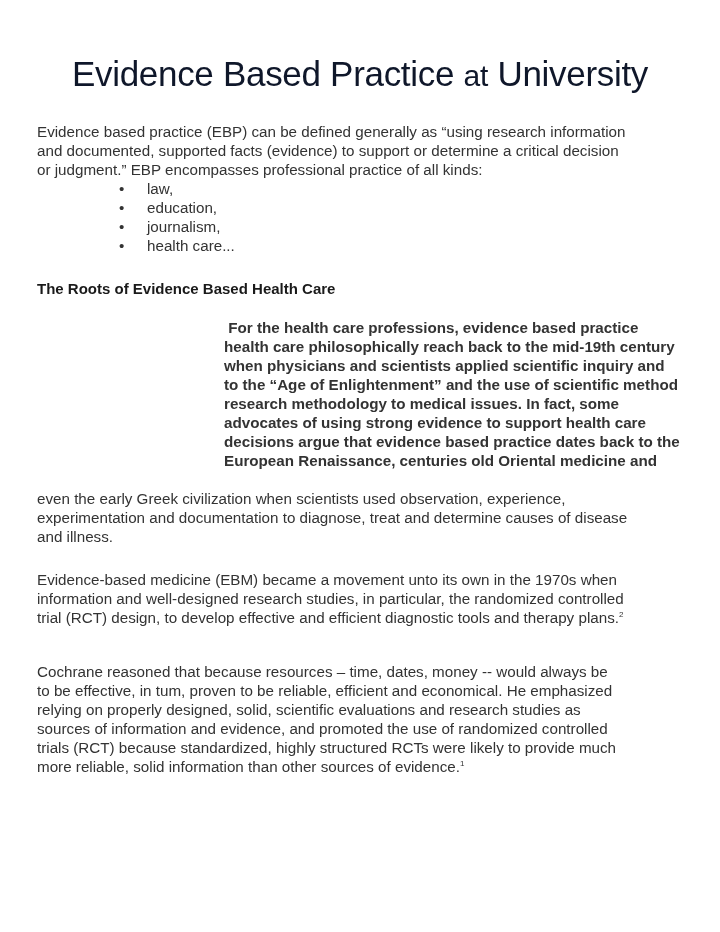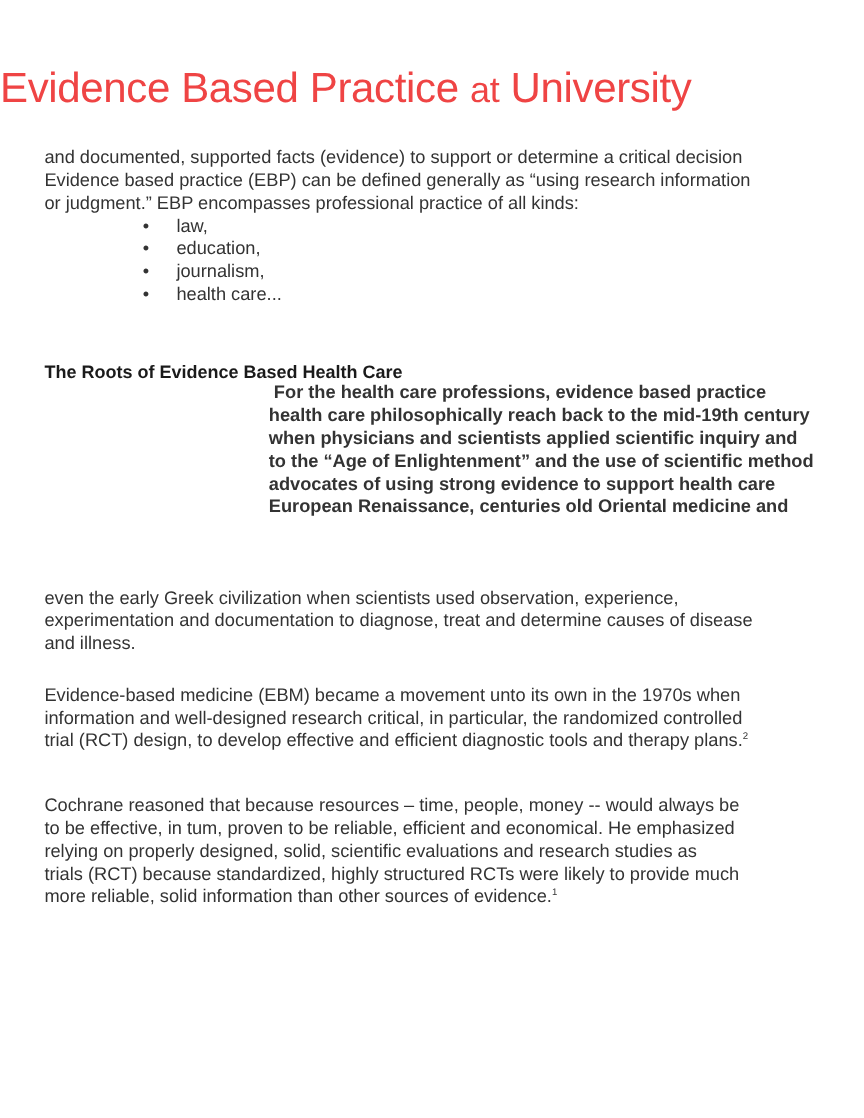--- a/index.html
+++ b/index.html
@@ -1,80 +1,83 @@
 <!DOCTYPE html>
 <html><head>
 <meta charset="utf-8">
 <style>
   html, body { margin: 0; padding: 0; background: #ffffff; }
   body { width: 720px; height: 932px; overflow: hidden; position: relative; font-family: "Liberation Sans", sans-serif; color: #2a2a2a; }
   .page { position: absolute; left: 0; top: 0; width: 720px; height: 932px; }
-  .title { position: absolute; left: 0; width: 720px; top: 52px; font-size: 35px; color: #ef4444; letter-spacing: -0.3px; line-height: 44px; }
+  .title { position: absolute; left: 0; width: 720px; top: 52px; text-align: center; font-size: 35px; color: #0f172a; letter-spacing: -0.3px; line-height: 44px; }
   .title .at { font-size: 30px; }
   .text { font-size: 15.2px; line-height: 19px; color: #333; }
   .p1 { position: absolute; left: 37px; top: 122px; width: 672px; }
   .bullets { position: absolute; left: 116px; top: 179px; margin: 0; padding: 0; list-style: none; }
   .bullets li { position: relative; padding-left: 31px; height: 19px; }
   .bullets li .dot { position: absolute; left: 3px; top: 0; }
-  .h2 { position: absolute; left: 37px; top: 280px; font-size: 15px; font-weight: bold; color: #1a1a1a; margin-top: 22px; }
+  .h2 { position: absolute; left: 37px; top: 280px; font-size: 15px; font-weight: bold; color: #1a1a1a; }
   .p2a { position: absolute; left: 224px; top: 318px; width: 490px; font-weight: bold; }
   .p2b { position: absolute; left: 37px; top: 489px; width: 680px; }
   .p3 { position: absolute; left: 37px; top: 570px; width: 680px; }
   .p4 { position: absolute; left: 37px; top: 662px; width: 680px; }
   .line { display: block; white-space: nowrap; }
   sup { font-size: 8px; line-height: 0; vertical-align: 6px; }
 </style>
 </head>
 <body>
 
 <div class="page">
 
   <div class="title">
     <span>Evidence Based Practice</span>
     <span class="at">at</span>
     <span>University</span>
   </div>
 
   <div class="text p1">
+    <span class="line">Evidence based practice (EBP) can be defined generally as “using research information</span>
     <span class="line">and documented, supported facts (evidence) to support or determine a critical decision</span>
-    <span class="line">Evidence based practice (EBP) can be defined generally as “using research information</span>
     <span class="line">or judgment.” EBP encompasses professional practice of all kinds:</span>
   </div>
 
   <ul class="text bullets">
     <li><span class="dot">•</span><span>law,</span></li>
     <li><span class="dot">•</span><span>education,</span></li>
     <li><span class="dot">•</span><span>journalism,</span></li>
     <li><span class="dot">•</span><span>health care...</span></li>
   </ul>
 
   <div class="h2">The Roots of Evidence Based Health Care</div>
 
   <div class="text p2a">
     <span class="line" style="white-space:pre"> For the health care professions, evidence based practice</span>
     <span class="line">health care philosophically reach back to the mid-19th century</span>
     <span class="line">when physicians and scientists applied scientific inquiry and</span>
     <span class="line">to the “Age of Enlightenment” and the use of scientific method</span>
+    <span class="line">research methodology to medical issues. In fact, some</span>
     <span class="line">advocates of using strong evidence to support health care</span>
+    <span class="line">decisions argue that evidence based practice dates back to the</span>
     <span class="line">European Renaissance, centuries old Oriental medicine and</span>
   </div>
 
   <div class="text p2b">
     <span class="line">even the early Greek civilization when scientists used observation, experience,</span>
     <span class="line">experimentation and documentation to diagnose, treat and determine causes of disease</span>
     <span class="line">and illness.</span>
   </div>
 
   <div class="text p3">
     <span class="line">Evidence-based medicine (EBM) became a movement unto its own in the 1970s when</span>
-    <span class="line">information and well-designed research critical, in particular, the randomized controlled</span>
+    <span class="line">information and well-designed research studies, in particular, the randomized controlled</span>
     <span class="line"><span>trial (RCT) design, to develop effective and efficient diagnostic tools and therapy plans.</span><sup>2</sup></span>
   </div>
 
   <div class="text p4">
-    <span class="line">Cochrane reasoned that because resources – time, people, money -- would always be</span>
+    <span class="line">Cochrane reasoned that because resources – time, dates, money -- would always be</span>
     <span class="line">to be effective, in tum, proven to be reliable, efficient and economical. He emphasized</span>
     <span class="line">relying on properly designed, solid, scientific evaluations and research studies as</span>
+    <span class="line">sources of information and evidence, and promoted the use of randomized controlled</span>
     <span class="line">trials (RCT) because standardized, highly structured RCTs were likely to provide much</span>
     <span class="line"><span>more reliable, solid information than other sources of evidence.</span><sup>1</sup></span>
   </div>
 
 </div>
 
 </body></html>

